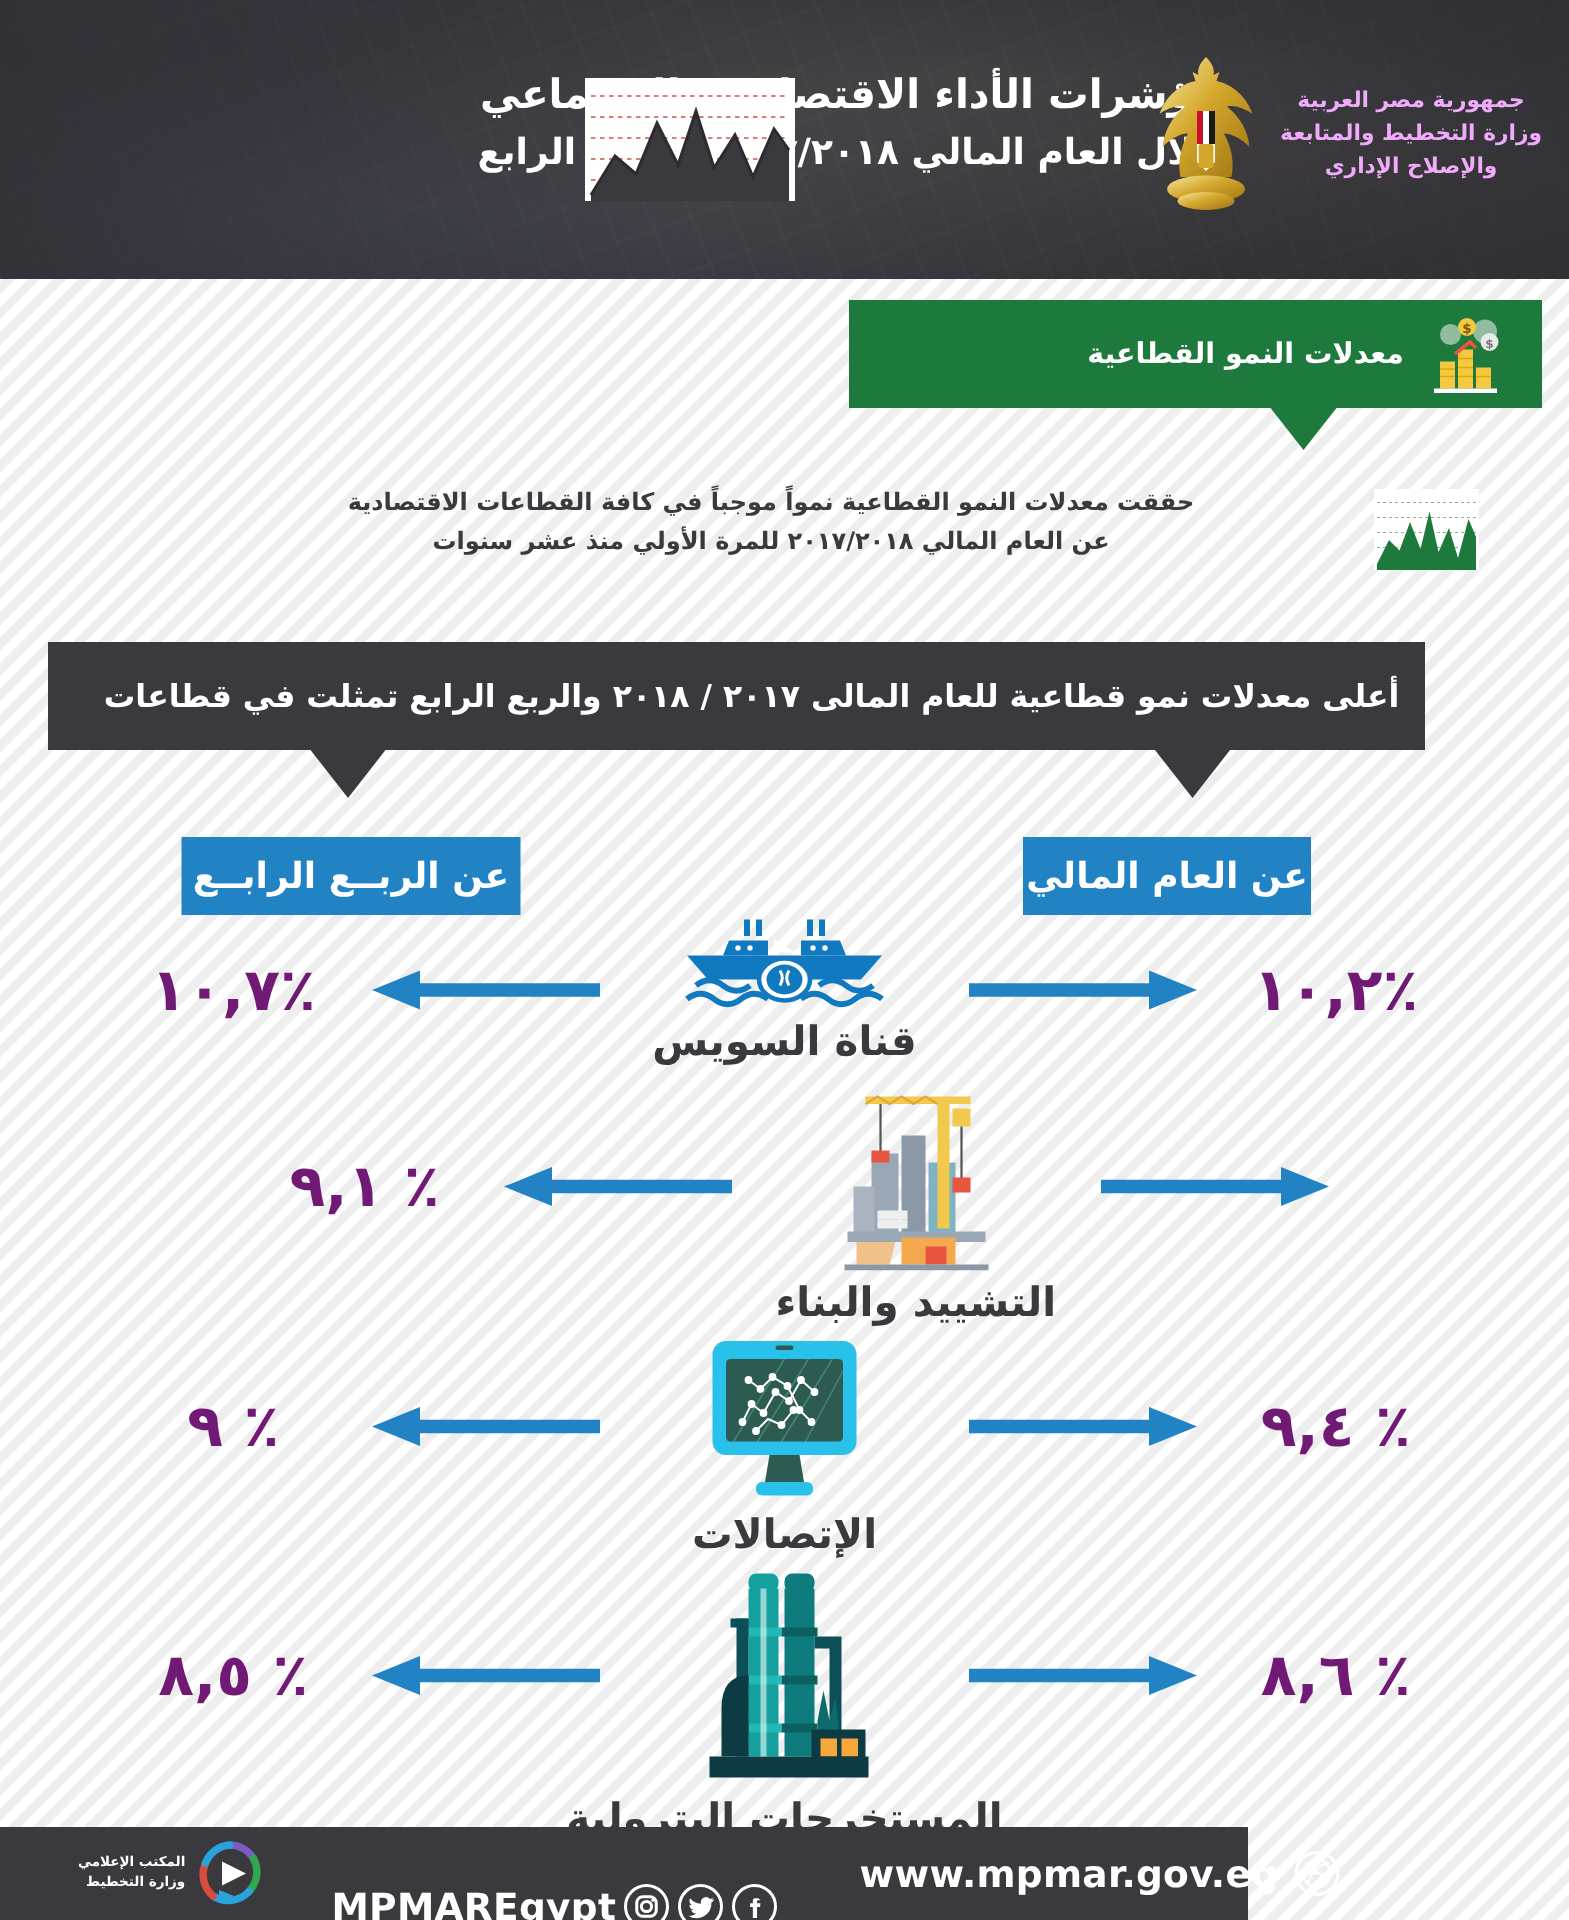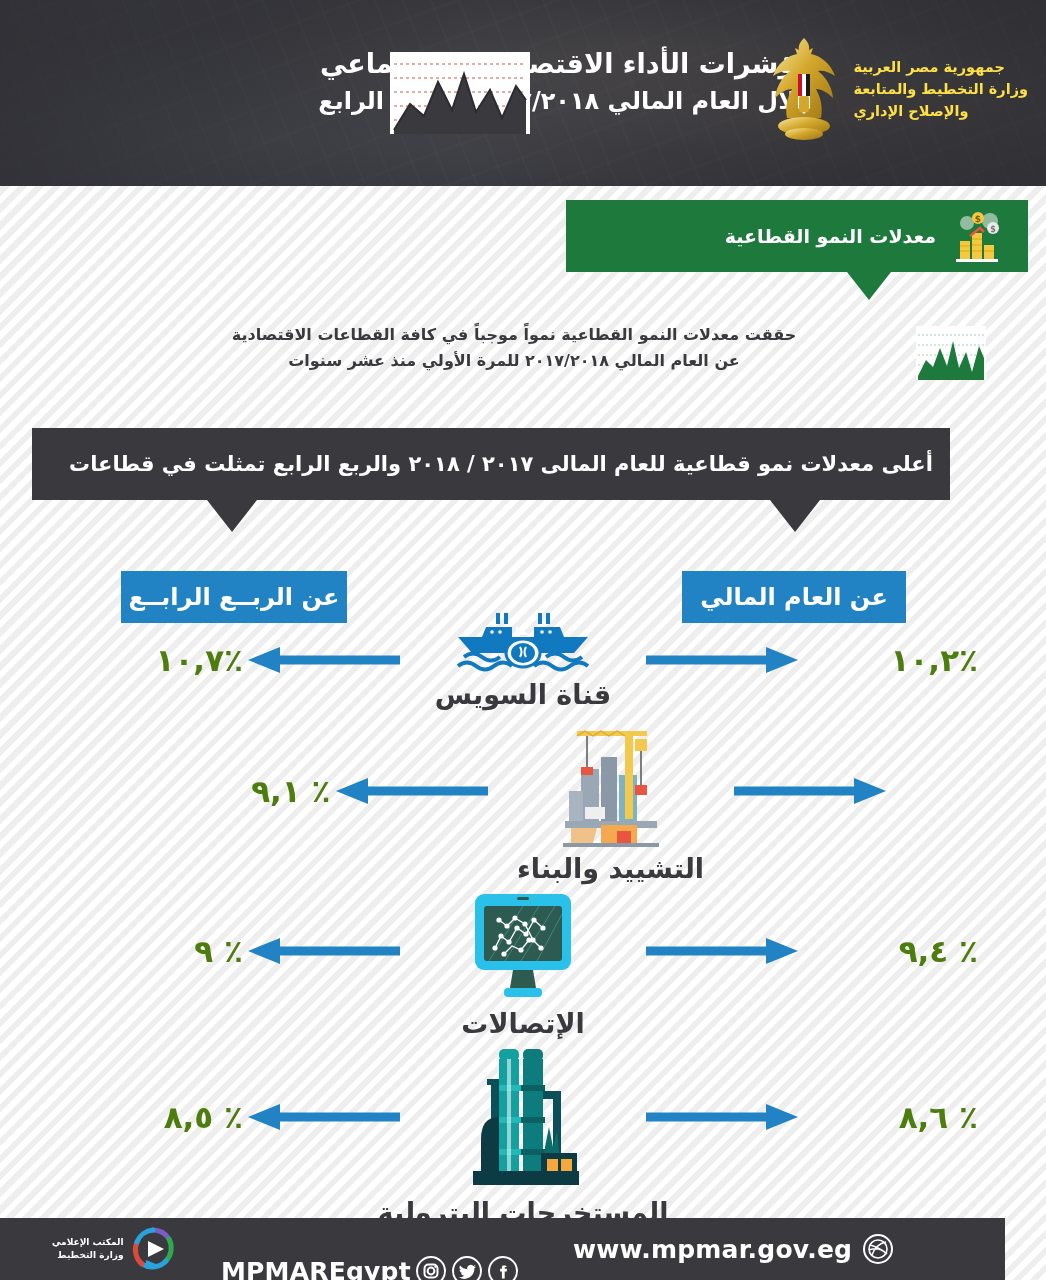--- a/index.html
+++ b/index.html
@@ -95,22 +95,22 @@
   .ministry {
     position: absolute;
     top: 34px;
     right: 18px;
     display: flex;
     align-items: center;
     gap: 10px;
     z-index: 8;
   }
   .ministry-text {
-    text-align: left;
-    color: #fde047;
+    text-align: center;
+    color: #f0abfc;
     font-size: 14.5px;
     font-weight: bold;
     line-height: 1.5;
     direction: rtl;
     white-space: nowrap;
   }
   .eagle { width: 78px; height: 112px; }
 
   
   .green-banner {
@@ -204,56 +204,57 @@
     border-right: 25px solid transparent;
     border-top: 32px solid #3a3a3e;
     z-index: 4;
   }
   .dark-tail.left  { left: 207px; }
   .dark-tail.right { left: 770px; }
 
   
   .blue-label {
     position: absolute;
-    top: 571px;
+    top: 558px;
     height: 52px;
     background: #2183c4;
     color: #ffffff;
     display: flex;
     align-items: center;
     justify-content: center;
     font-size: 24px;
     font-weight: bold;
     direction: rtl;
     white-space: nowrap;
     z-index: 4;
     padding: 0 20px;
   }
   .blue-label.quarter { left: 121px;  width: 226px; }
-  .blue-label.year    { left: 682px;  width: 224px; }
+  .blue-label.year    { left: 682px;  width: 192px; }
 
   
   .rows {
     position: absolute;
     top: 608px;
     left: 0;
     width: 1046px;
     z-index: 3;
   }
   .row {
     position: relative;
     display: flex;
     align-items: center;
     justify-content: center;
   }
 
   .value {
     width: 175px;
-    color: #4d7c0f;
-    font-size: 31px;
+    text-align: center;
+    color: #701a75;
+    font-size: 39px;
     font-weight: bold;
     direction: rtl;
     flex: 0 0 auto;
   }
 
   .arrow {
     width: 165px;
     height: 32px;
     flex: 0 0 auto;
     display: flex;
@@ -294,21 +295,21 @@
 
   .row.r1 .value, .row.r1 .arrow { margin-bottom: 18px; }
   .row.r2 .value, .row.r2 .arrow { margin-bottom: 26px; }
   .row.r3 .value, .row.r3 .arrow { margin-bottom: 36px; }
 
   
   .footer {
     position: absolute;
     left: 0;
     bottom: 0;
-    width: 1005px;
+    width: 832px;
     height: 62px;
     background: #3a3a3e;
     display: flex;
     align-items: center;
     z-index: 9;
   }
   .footer-logo {
     position: absolute;
     left: 52px;
     top: 8px;

